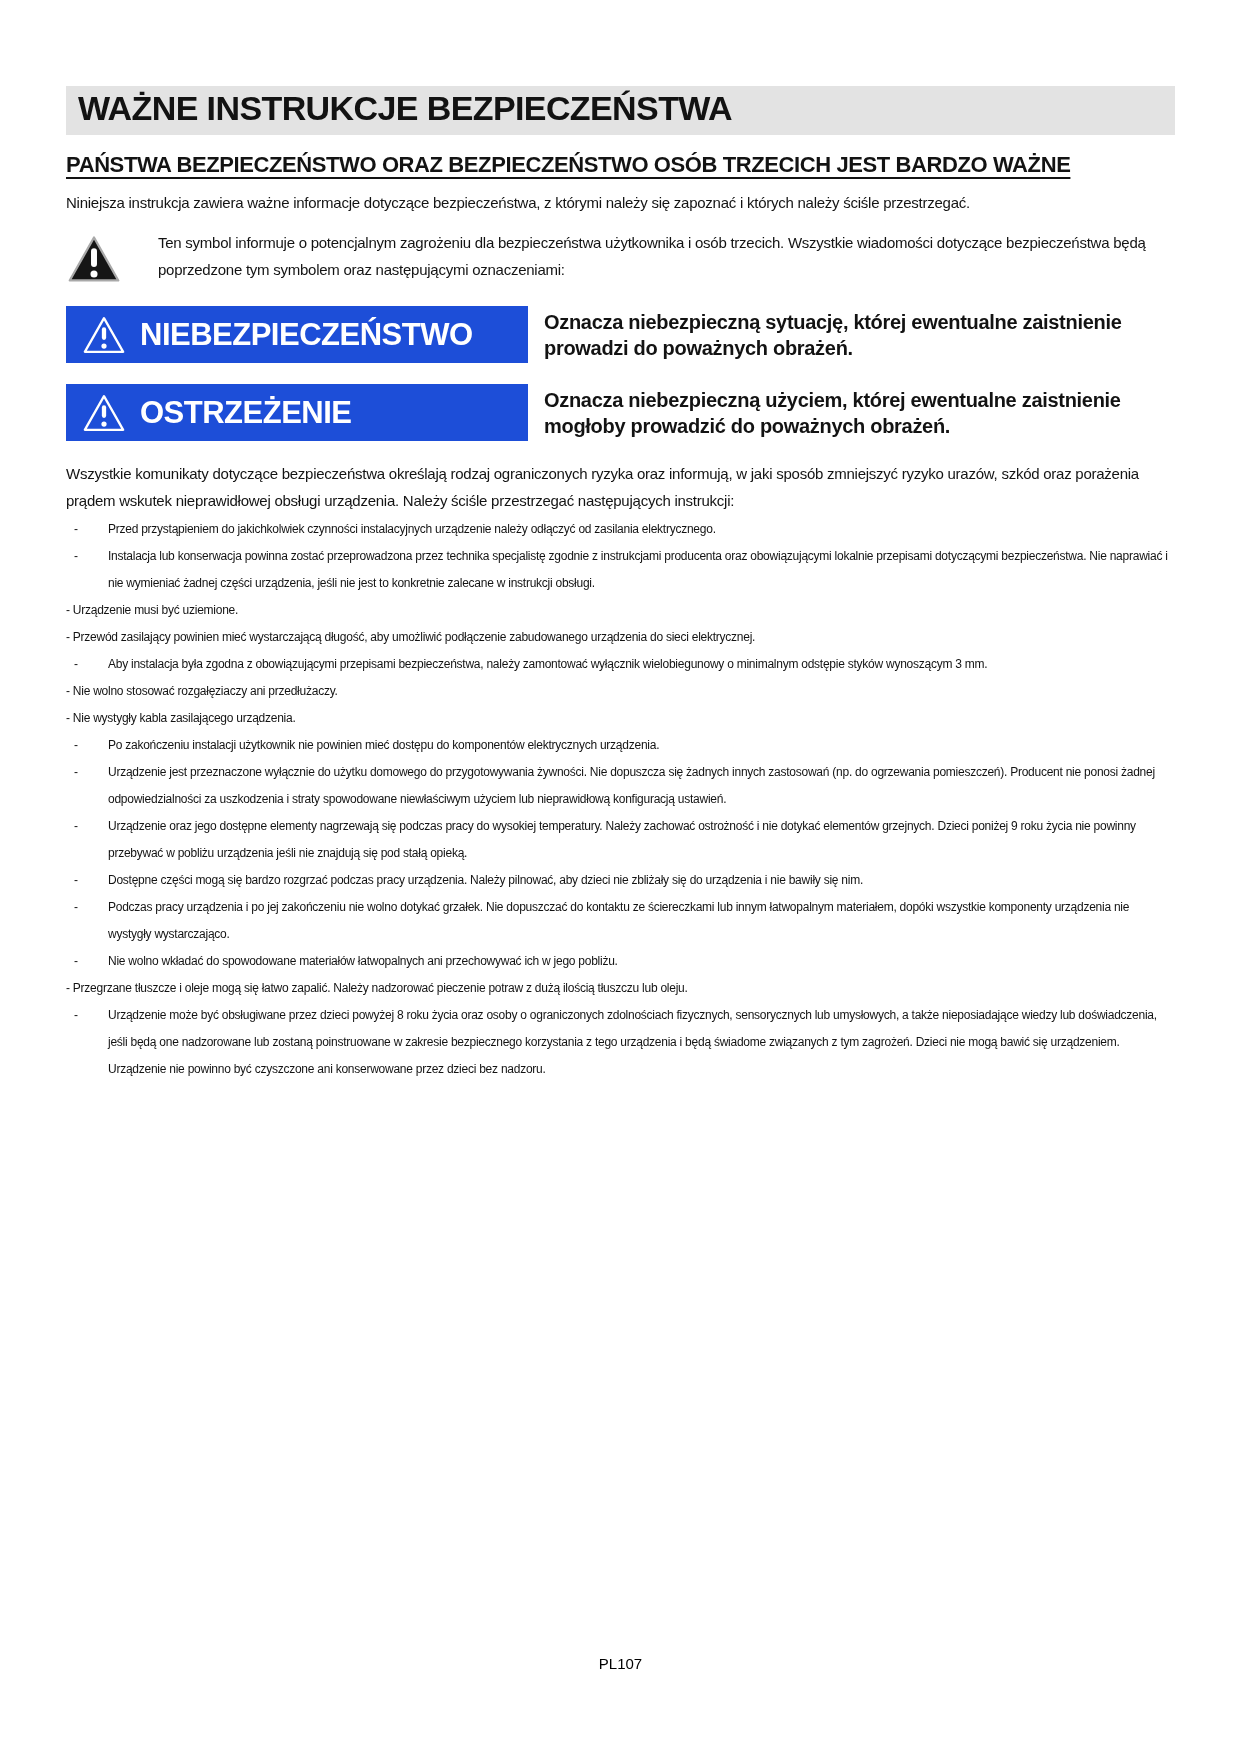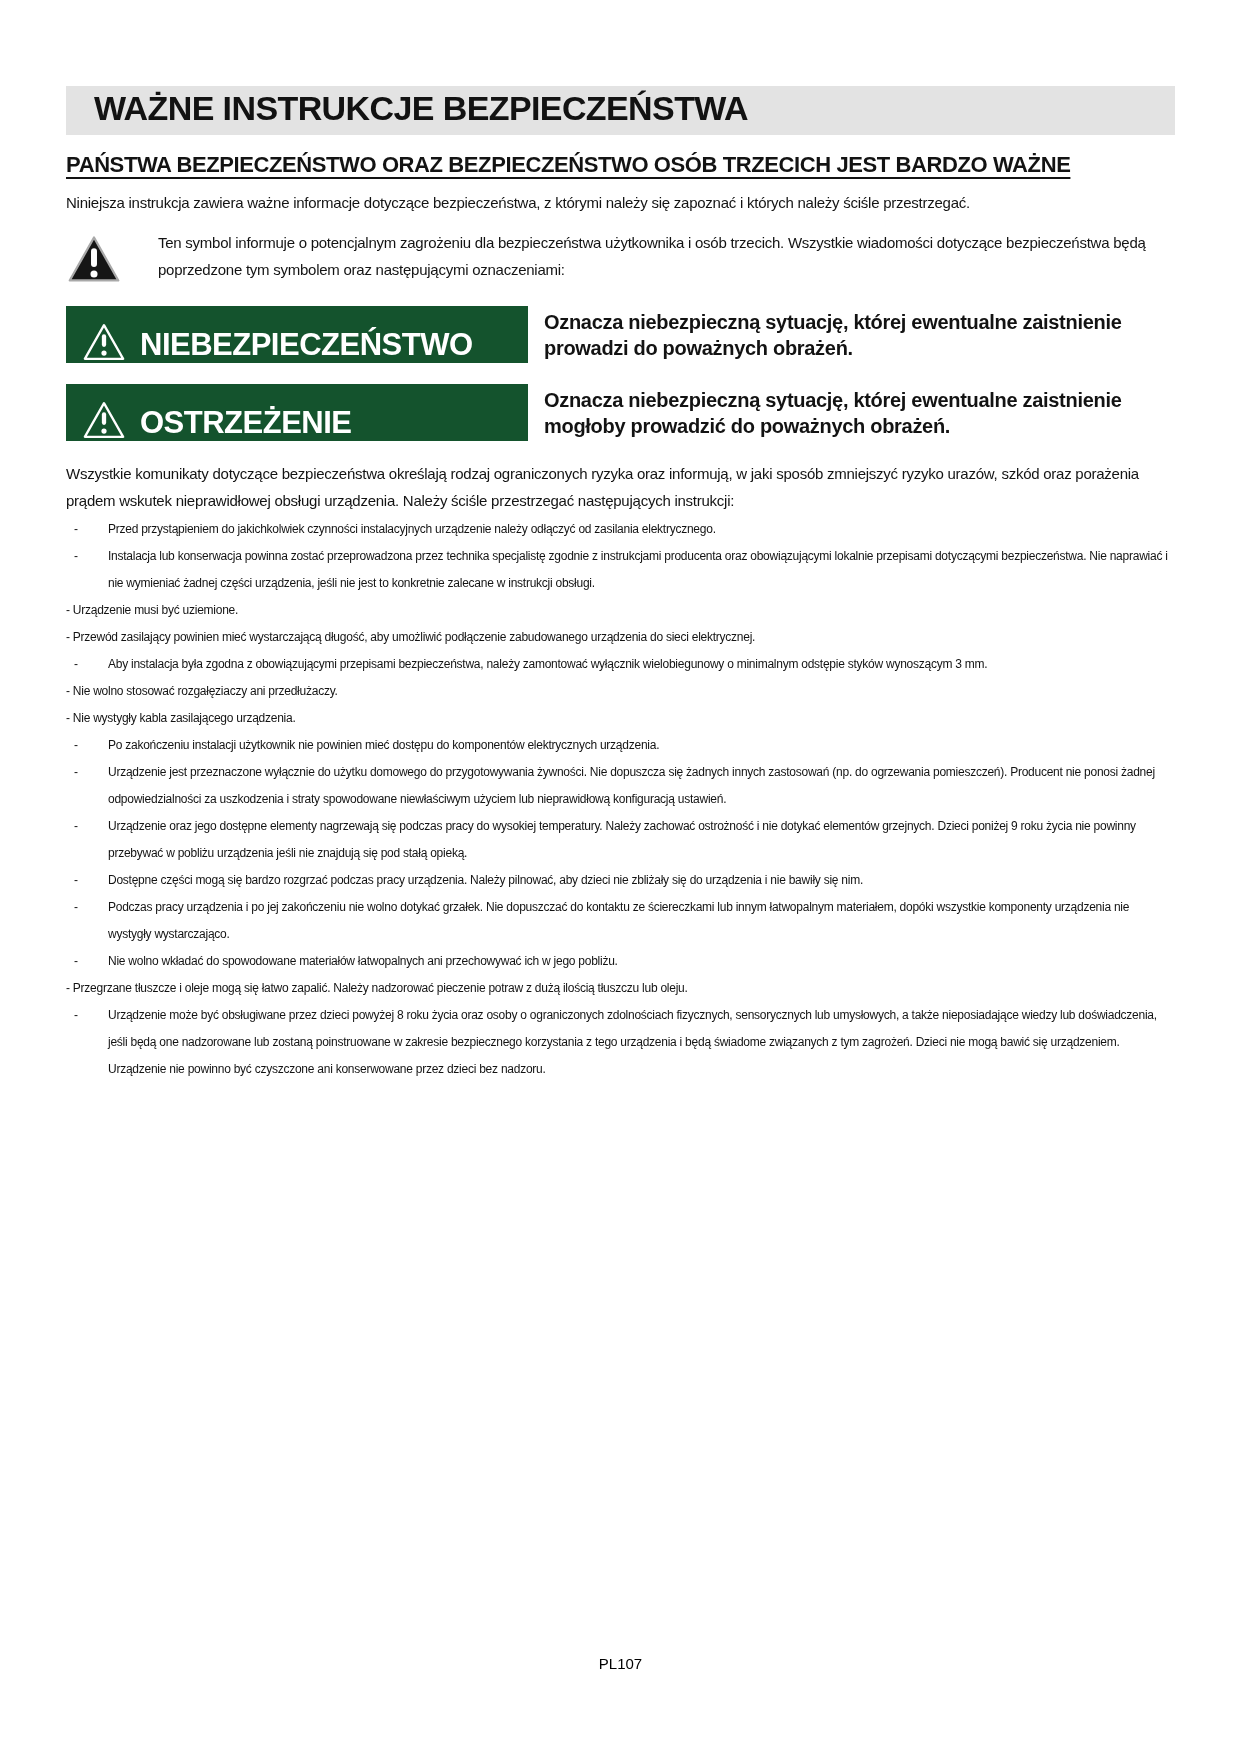--- a/index.html
+++ b/index.html
@@ -14,21 +14,21 @@
     color: #131313;
     position: relative;
     overflow: hidden;
   }
   .content {
     padding: 86px 66px 0 66px;
   }
   
   .title-bar {
     background: #e3e3e3;
-    padding: 3px 14px 7px 28px;
+    padding: 3px 14px 7px 12px;
   }
   .title-bar h1 {
     margin: 0;
     font-size: 34px;
     font-weight: bold;
     letter-spacing: -0.6px;
     color: #121212;
     font-stretch: condensed;
   }
   
@@ -68,24 +68,24 @@
   .banner-row {
     display: flex;
     align-items: center;
     gap: 16px;
     margin-top: 21px;
   }
   .banner-box {
     box-sizing: border-box;
     width: 462px;
     height: 57px;
-    background: #14532d;
+    background: #1d4ed8;
     color: #ffffff;
     display: flex;
-    align-items: flex-end;
+    align-items: center;
     padding-left: 15px;
     flex: 0 0 462px;
   }
   .banner-label {
     font-size: 31px;
     font-weight: bold;
     letter-spacing: -0.5px;
     margin-left: 13px;
     white-space: nowrap;
   }
@@ -174,21 +174,21 @@
     <div class="banner-box">
       <span>
         <svg width="46" height="42" viewBox="0 0 60 54">
           <polygon points="30,5 55,49 5,49" fill="none" stroke="#ffffff" stroke-width="3" stroke-linejoin="round"></polygon>
           <rect x="27.2" y="17" width="5.6" height="16.5" rx="2.8" fill="#ffffff"></rect>
           <circle cx="30" cy="41.5" r="3.4" fill="#ffffff"></circle>
         </svg>
       </span>
       <span class="banner-label">OSTRZEŻENIE</span>
     </div>
-    <div class="banner-desc">Oznacza niebezpieczną sytuację, której ewentualne zaistnienie mogłoby prowadzić do poważnych obrażeń.</div>
+    <div class="banner-desc">Oznacza niebezpieczną użyciem, której ewentualne zaistnienie mogłoby prowadzić do poważnych obrażeń.</div>
   </div>
 
   <p class="body-text" style="margin-top:19px;">Wszystkie komunikaty dotyczące bezpieczeństwa określają rodzaj ograniczonych ryzyka oraz informują, w jaki sposób zmniejszyć ryzyko urazów, szkód oraz porażenia prądem wskutek nieprawidłowej obsługi urządzenia. Należy ściśle przestrzegać następujących instrukcji:</p>
 
   <ul class="safety">
     <li class="indent">Przed przystąpieniem do jakichkolwiek czynności instalacyjnych urządzenie należy odłączyć od zasilania elektrycznego.</li>
     <li class="indent">Instalacja lub konserwacja powinna zostać przeprowadzona przez technika specjalistę zgodnie z instrukcjami producenta oraz obowiązującymi lokalnie przepisami dotyczącymi bezpieczeństwa. Nie naprawiać i nie wymieniać żadnej części urządzenia, jeśli nie jest to konkretnie zalecane w instrukcji obsługi.</li>
     <li class="flush">Urządzenie musi być uziemione.</li>
     <li class="flush">Przewód zasilający powinien mieć wystarczającą długość, aby umożliwić podłączenie zabudowanego urządzenia do sieci elektrycznej.</li>
     <li class="indent">Aby instalacja była zgodna z obowiązującymi przepisami bezpieczeństwa, należy zamontować wyłącznik wielobiegunowy o minimalnym odstępie styków wynoszącym 3 mm.</li>

